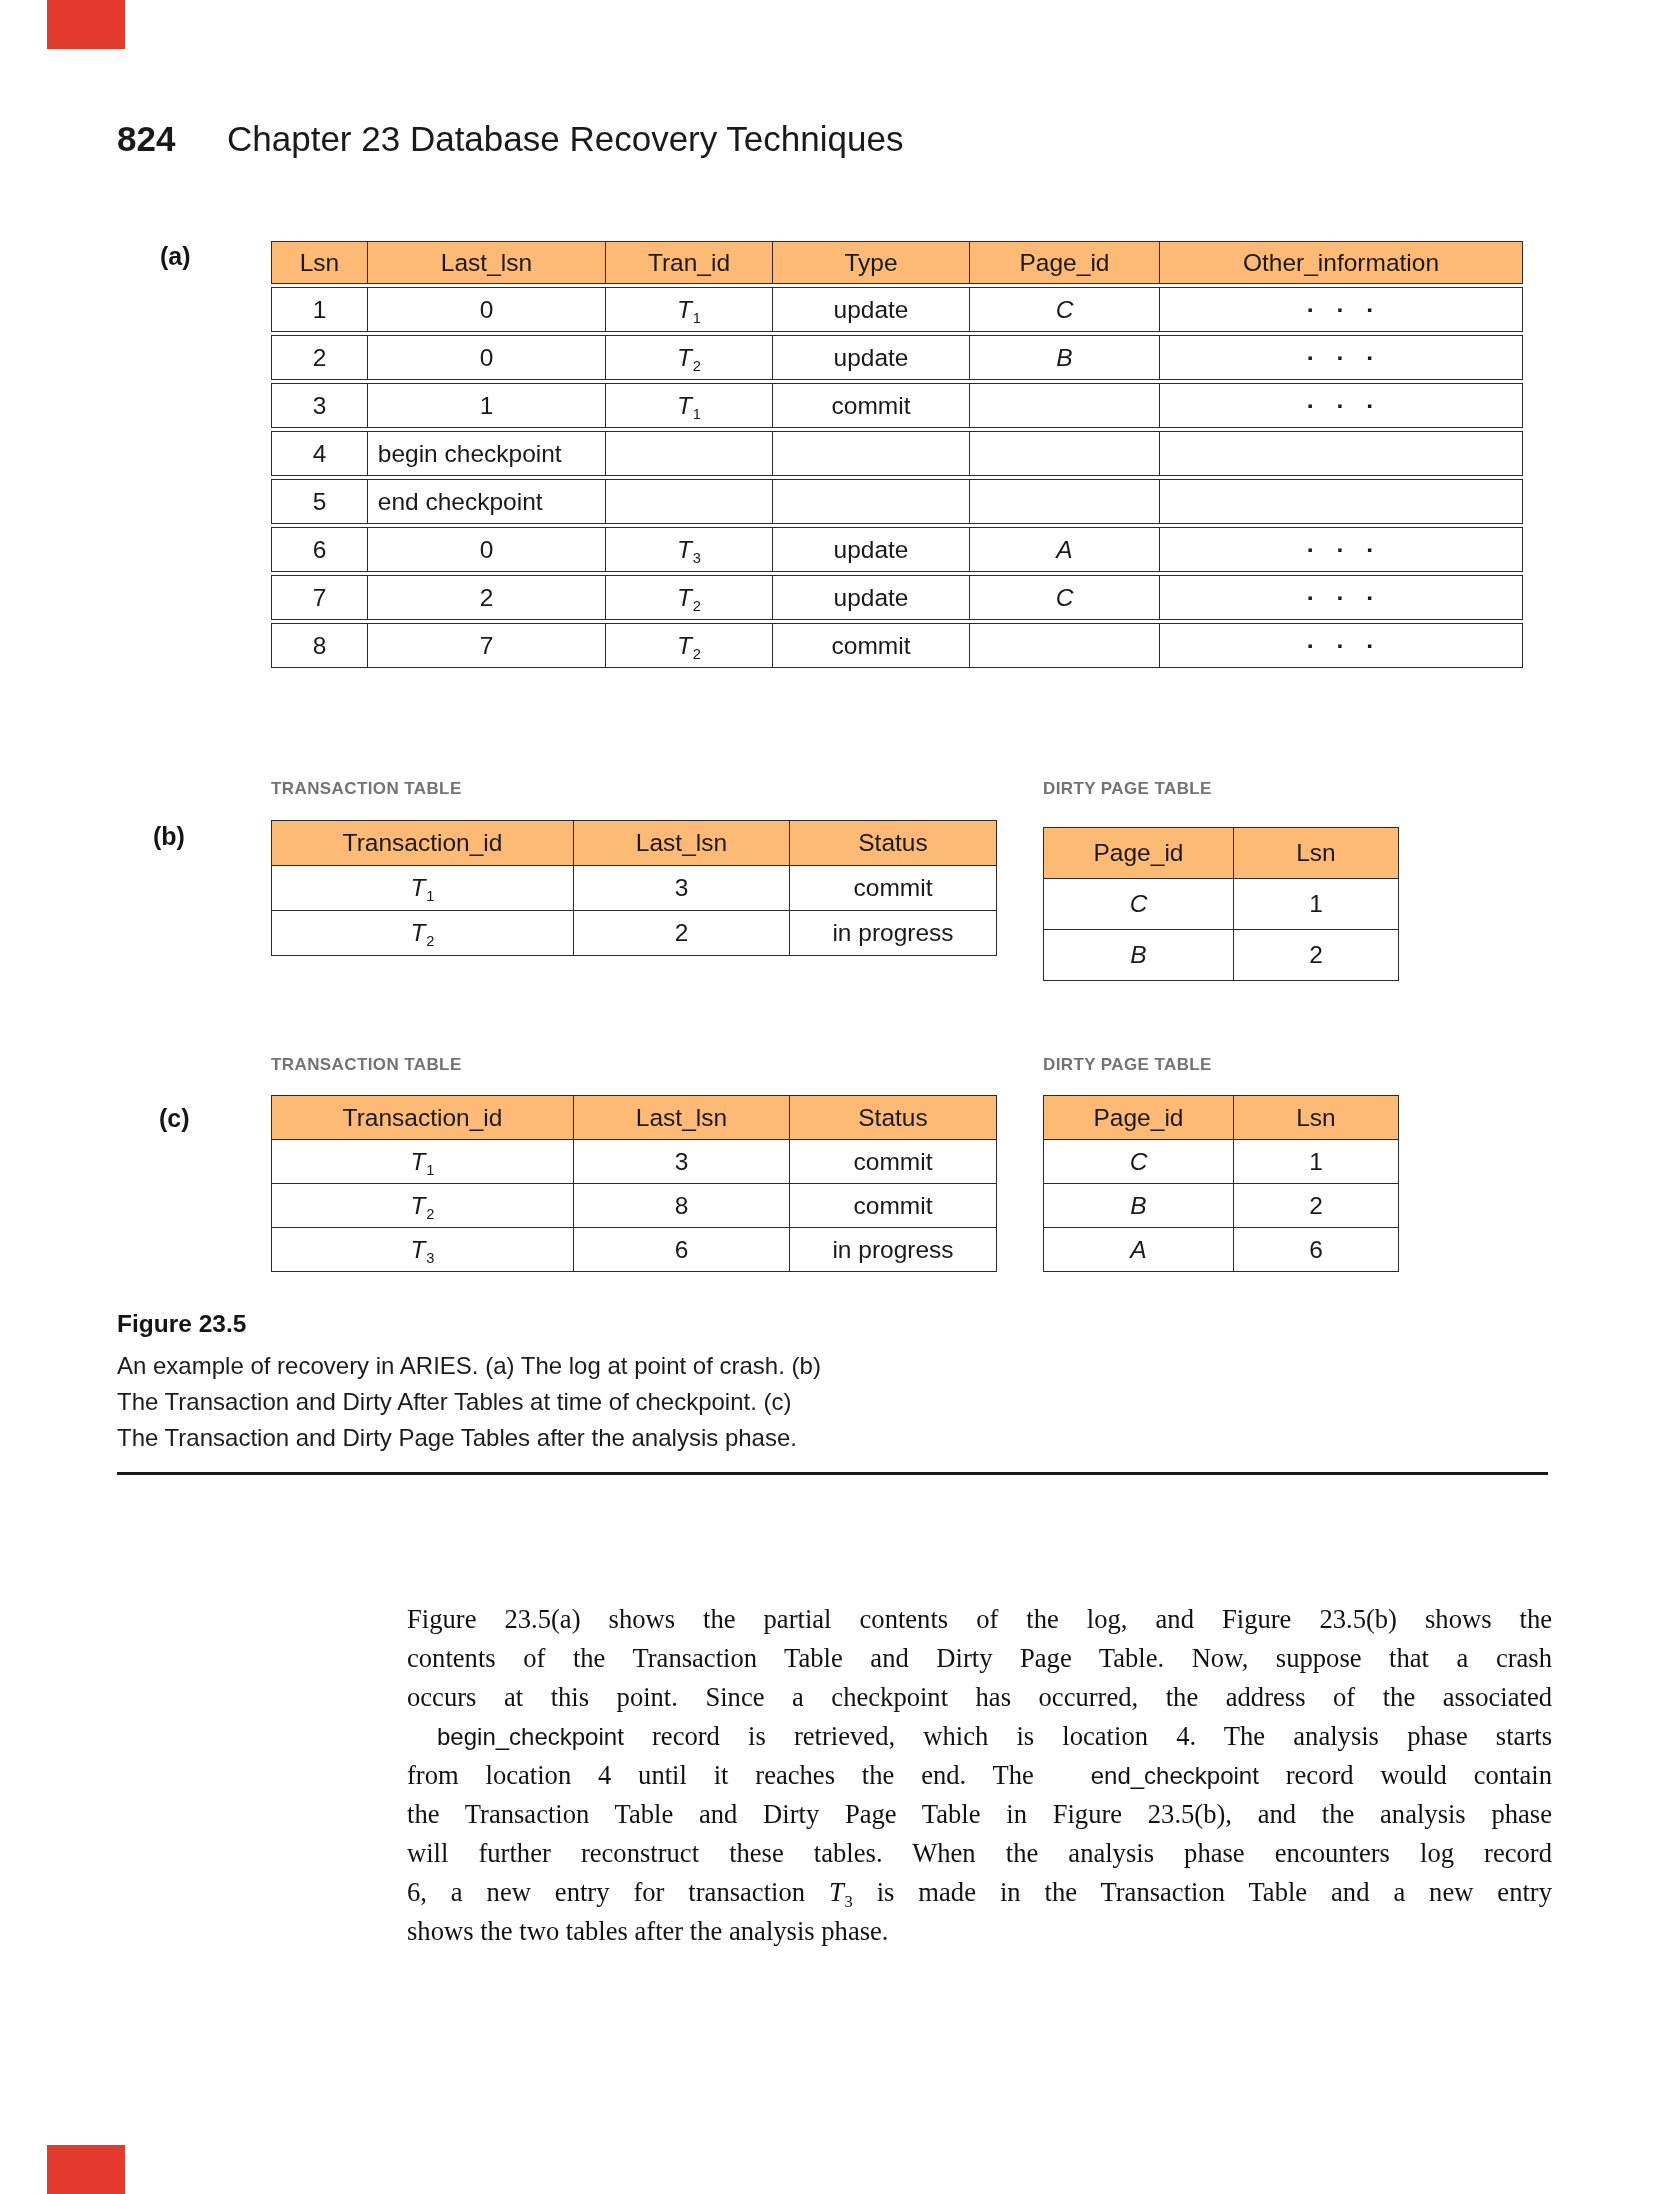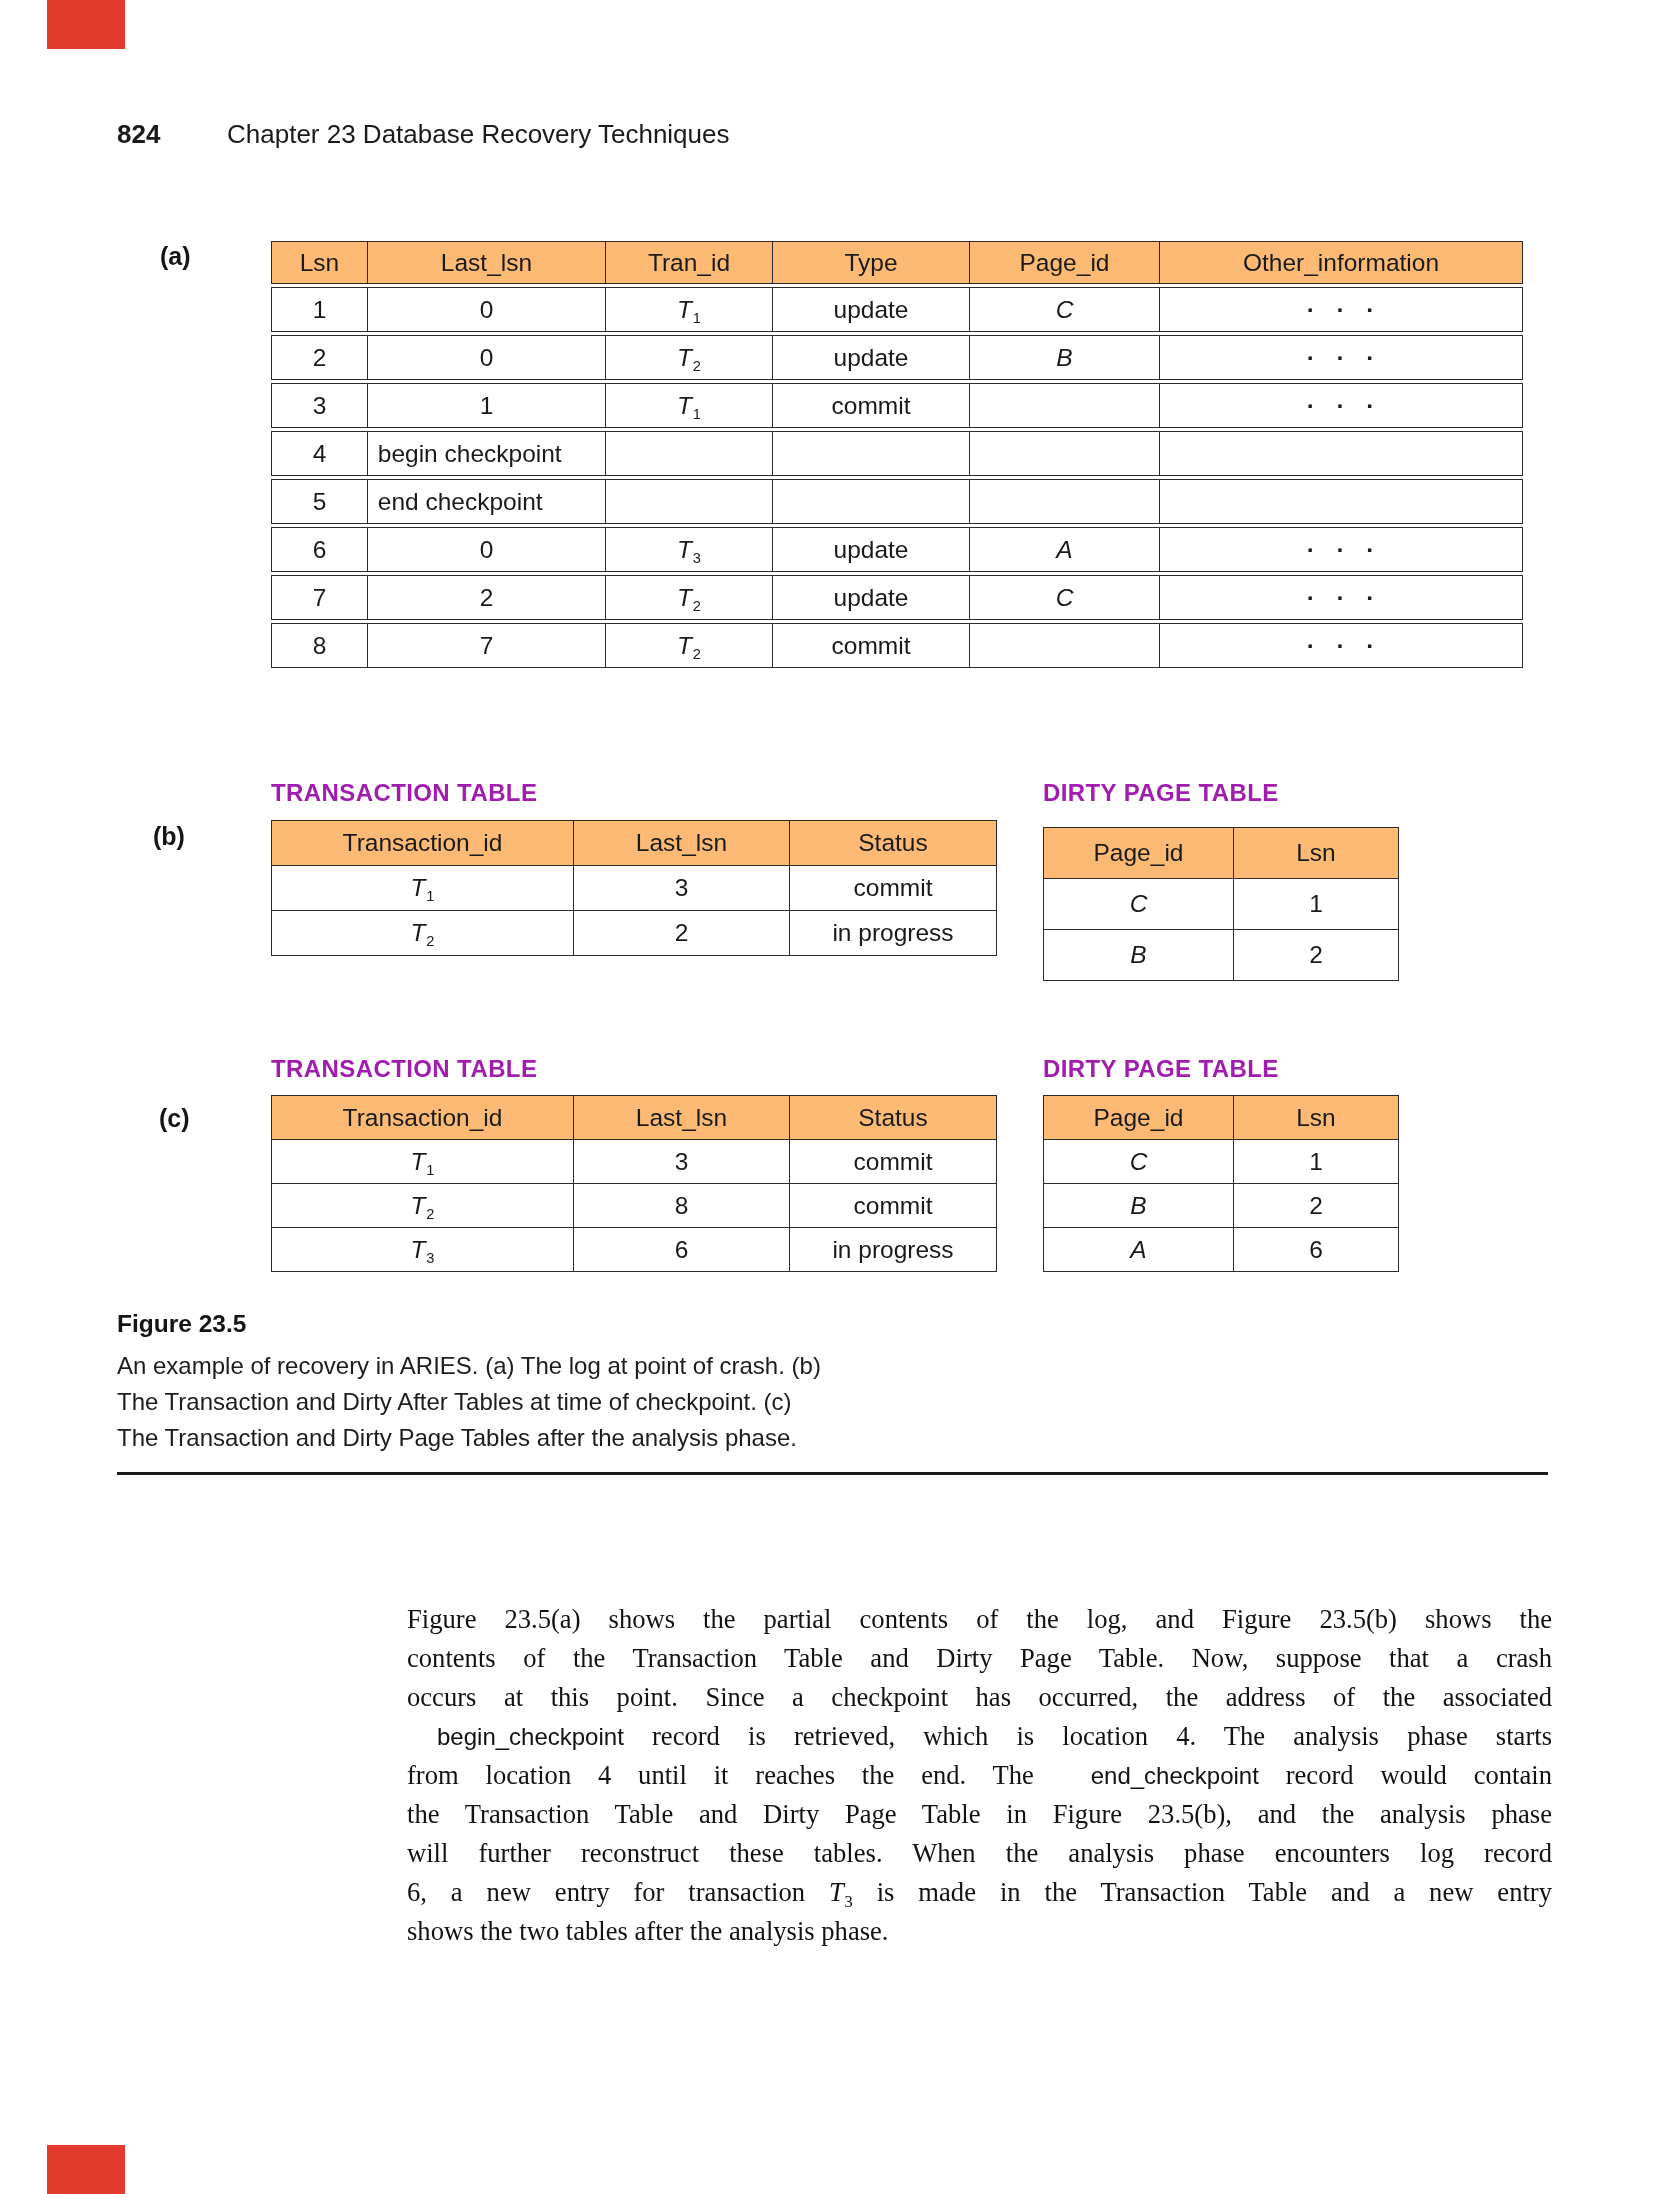--- a/index.html
+++ b/index.html
@@ -3,29 +3,29 @@
 <meta charset="utf-8">
 <style>
   html,body{margin:0;padding:0;background:#9a9a9a;}
   .page{position:relative;width:1674px;height:2194px;background:#ffffff;overflow:hidden;
         font-family:"Liberation Sans",sans-serif;color:#1a1a1a;margin:0 auto;}
 
   .edge-tab{position:absolute;left:47px;width:78px;height:49px;}
   .edge-tab.top{top:0;}
   .edge-tab.bottom{top:2145px;}
 
-  .runhead{position:absolute;top:119px;left:117px;font-size:26px;white-space:nowrap;}
+  .runhead{position:absolute;top:119px;left:117px;font-size:35px;white-space:nowrap;}
   .runhead .pageno{display:inline-block;width:110px;font-weight:700;}
 
   .fig-label{position:absolute;font-weight:700;font-size:25px;color:#151515;}
   .lbl-a{left:160px;top:242px;}
   .lbl-b{left:153px;top:822px;}
   .lbl-c{left:159px;top:1104px;}
 
-  .tbl-title{position:absolute;font-weight:700;font-size:24px;color:#a21caf;letter-spacing:0.4px;white-space:nowrap;}
+  .tbl-title{position:absolute;font-weight:700;font-size:17px;color:#737373;letter-spacing:0.4px;white-space:nowrap;}
 
   .tbl-wrap{position:absolute;}
   table{table-layout:fixed;border-collapse:collapse;}
   th,td{font-weight:400;font-size:24.5px;text-align:center;vertical-align:middle;padding:0;
         border:1.3px solid #2b2b2b;color:#1a1a1a;overflow:hidden;}
   th{background:#fdba74;}
   .cell-left{text-align:left;padding-left:9.8px;}
 
   
   .log-table{border-collapse:separate;border-spacing:0 3.3px;}

